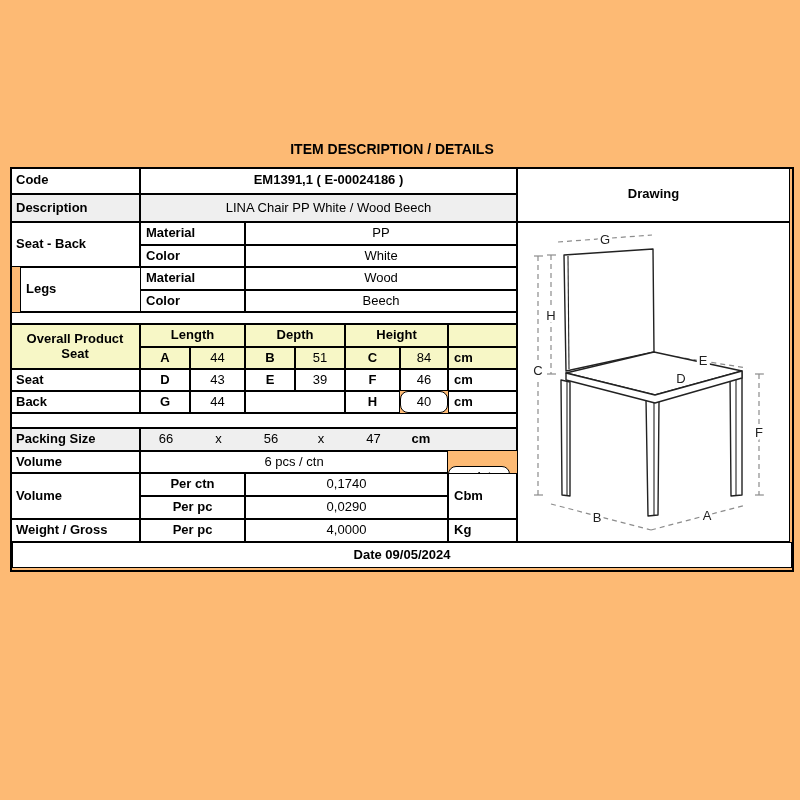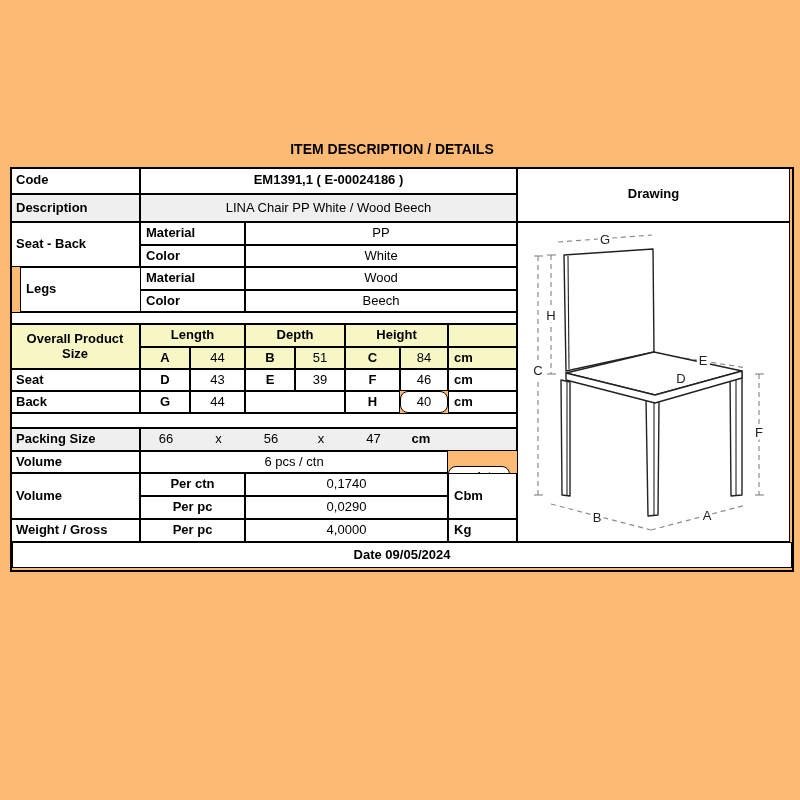--- a/index.html
+++ b/index.html
@@ -47,21 +47,21 @@
   <div class="c" style="left:245px;top:245px;width:272px;height:22px;">White</div>
 
   <div class="c b L" style="left:10px;top:267px;width:126px;height:45px;margin-left:10px;">Legs</div>
   <div class="c b L" style="left:140px;top:267px;width:105px;height:23px;">Material</div>
   <div class="c" style="left:245px;top:267px;width:272px;height:23px;">Wood</div>
   <div class="c b L" style="left:140px;top:290px;width:105px;height:22px;">Color</div>
   <div class="c" style="left:245px;top:290px;width:272px;height:22px;">Beech</div>
 
   <div class="c" style="left:10px;top:312px;width:507px;height:12px;"></div>
 
-  <div class="c b yellow" style="left:10px;top:324px;width:130px;height:45px;padding:0 8px;">Overall Product Size</div>
+  <div class="c b yellow" style="left:10px;top:324px;width:130px;height:45px;padding:0 8px;">Overall Product Seat</div>
   <div class="c b yellow" style="left:140px;top:324px;width:105px;height:23px;">Length</div>
   <div class="c b yellow" style="left:245px;top:324px;width:100px;height:23px;">Depth</div>
   <div class="c b yellow" style="left:345px;top:324px;width:103px;height:23px;">Height</div>
   <div class="c yellow" style="left:448px;top:324px;width:69px;height:23px;"></div>
 
   <div class="c b yellow" style="left:140px;top:347px;width:50px;height:22px;">A</div>
   <div class="c yellow" style="left:190px;top:347px;width:55px;height:22px;">44</div>
   <div class="c b yellow" style="left:245px;top:347px;width:50px;height:22px;">B</div>
   <div class="c yellow" style="left:295px;top:347px;width:50px;height:22px;">51</div>
   <div class="c b yellow" style="left:345px;top:347px;width:55px;height:22px;">C</div>

